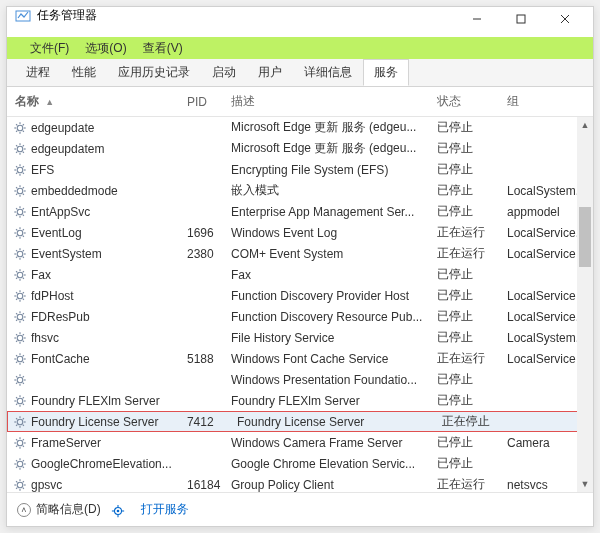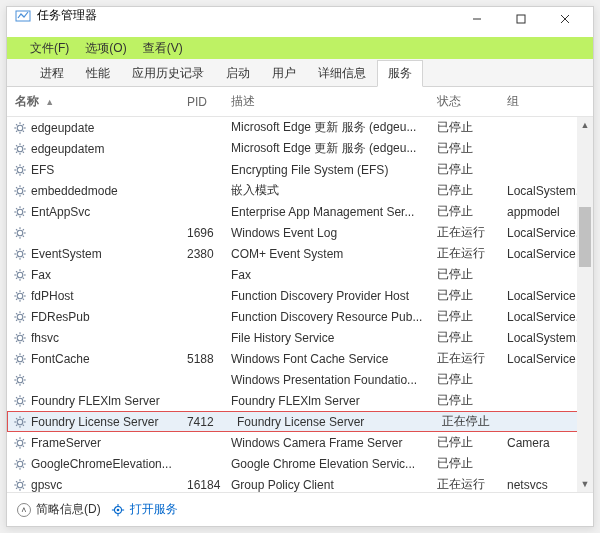--- a/index.html
+++ b/index.html
@@ -64,22 +64,22 @@
     .menu-item {
       padding: 2px 8px;
       cursor: pointer;
       color: #333;
     }
     .tabs {
       height: 28px;
       background: #f5f5f5;
       border-bottom: 1px solid #d4d4d4;
       display: flex;
-      padding: 0 22px;
-      align-items: center;
+      padding: 0 8px;
+      align-items: flex-start;
       gap: 0;
     }
     .tab {
       padding: 4px 10px;
       cursor: pointer;
       color: #333;
       border: 1px solid transparent;
       border-bottom: none;
       position: relative;
     }
@@ -165,22 +165,22 @@
       display: flex;
       align-items: center;
       gap: 5px;
       cursor: pointer;
       color: #333;
     }
     .footer-link {
       color: #0066cc;
       cursor: pointer;
       display: flex;
-      align-items: center;
-      gap: 5px;
+      align-items: flex-end;
+      gap: 16px;
     }
     .chevron-up {
       width: 14px;
       height: 14px;
       border: 1px solid #888;
       border-radius: 50%;
       display: flex;
       align-items: center;
       justify-content: center;
       font-size: 9px;
@@ -394,20 +394,21 @@
                 <line x1="8" y1="1.5" x2="8" y2="3.5"></line>
                 <line x1="8" y1="12.5" x2="8" y2="14.5"></line>
                 <line x1="1.5" y1="8" x2="3.5" y2="8"></line>
                 <line x1="12.5" y1="8" x2="14.5" y2="8"></line>
                 <line x1="3.5" y1="3.5" x2="4.9" y2="4.9"></line>
                 <line x1="11.1" y1="11.1" x2="12.5" y2="12.5"></line>
                 <line x1="12.5" y1="3.5" x2="11.1" y2="4.9"></line>
                 <line x1="4.9" y1="11.1" x2="3.5" y2="12.5"></line>
               </g>
             </svg>
+            <span class="name-text">EventLog</span>
           </div>
           <div class="cell col-pid">1696</div>
           <div class="cell col-desc">Windows Event Log</div>
           <div class="cell col-status">正在运行</div>
           <div class="cell col-group">LocalService...</div>
         </div>
         <div class="row">
           <div class="col-name-cell">
             <svg class="service-icon" viewBox="0 0 16 16">
               <circle cx="8" cy="8" r="3.2" fill="none" stroke="#7a8aa0" stroke-width="1.3"></circle>

